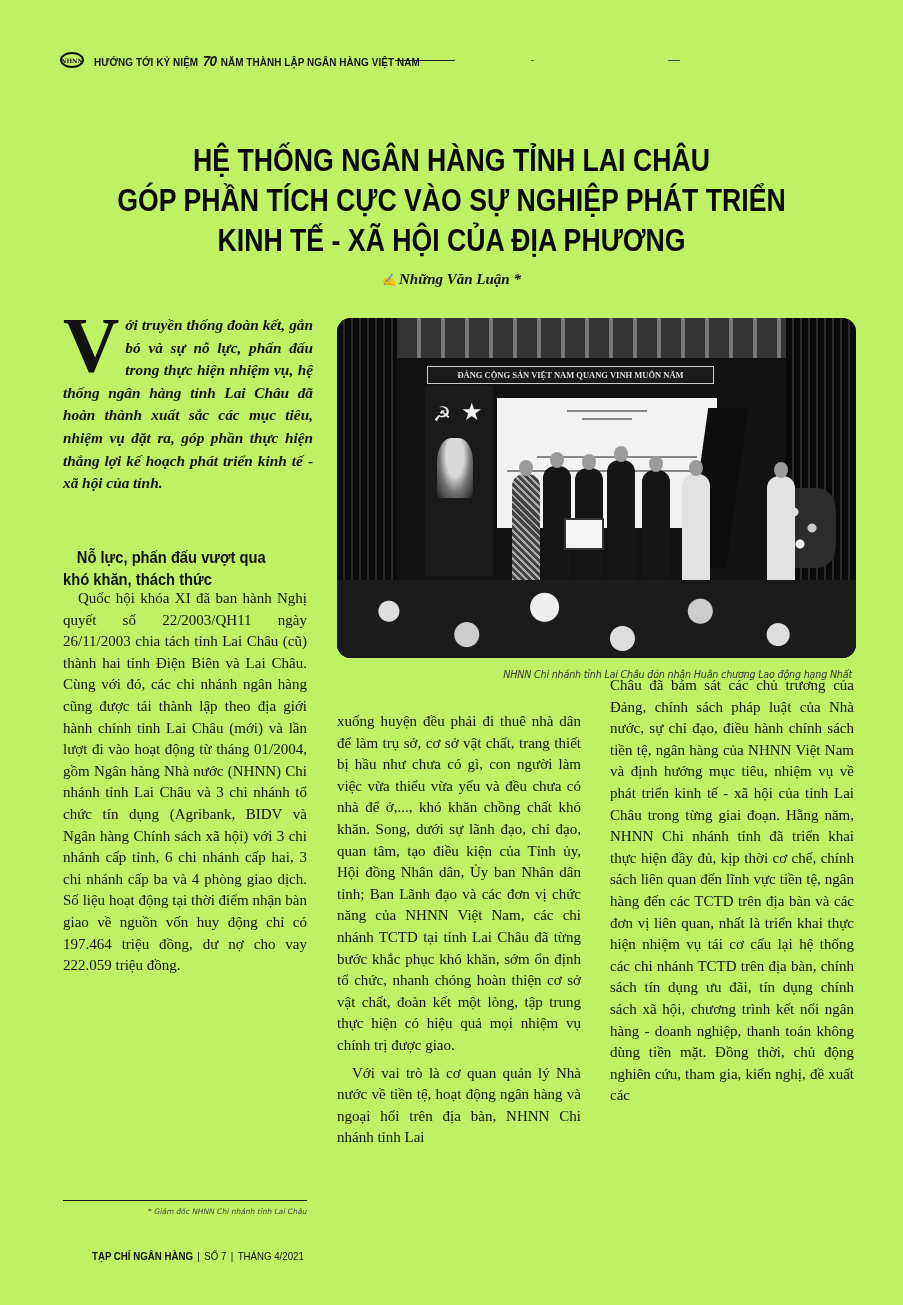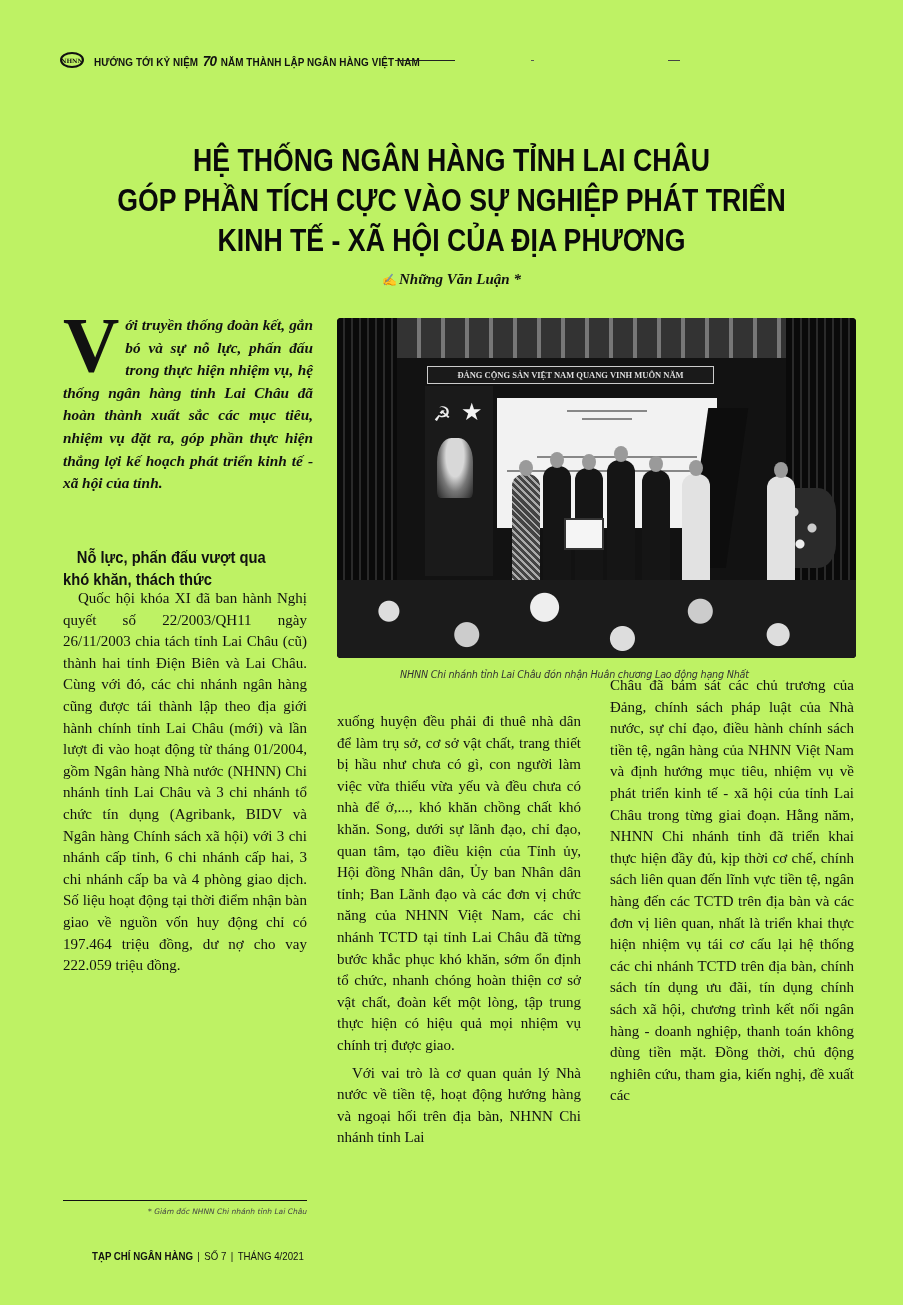--- a/index.html
+++ b/index.html
@@ -19,40 +19,40 @@
   .title { position: absolute; left: 0; top: 141px; width: 903px; text-align: center; font-family: "Liberation Sans", sans-serif; font-weight: bold; font-size: 31px; line-height: 40px; color: #0a0a0a; transform: scaleX(0.86); transform-origin: center top; }
   .title div { white-space: nowrap; }
   .byline { position: absolute; left: 0; top: 271px; width: 903px; text-align: center; font-family: "Liberation Serif", serif; font-style: italic; font-weight: bold; font-size: 15px; color: #111; }
   .byline .pen { font-style: normal; font-size: 12px; margin-right: 2px; }
 
   
   .lead { position: absolute; left: 63px; top: 314px; width: 250px; font-family: "Liberation Serif", serif; font-style: italic; font-weight: bold; font-size: 15.3px; line-height: 22.6px; text-align: justify; color: #111; }
   .dropcap { float: left; font-family: "Liberation Serif", serif; font-style: normal; font-weight: bold; font-size: 78px; line-height: 58px; margin: 2px 6px 0 0; height: 62px; color: #111; }
 
   
-  .photo { position: absolute; left: 337px; top: 318px; width: 519px; height: 340px; background: #121212; border-radius: 4px; overflow: hidden; }
+  .photo { position: absolute; left: 337px; top: 318px; width: 519px; height: 340px; background: #121212; border-radius: 14px; overflow: hidden; }
   .photo .curtain-l { position: absolute; left: 0; top: 0; width: 60px; height: 340px; background: repeating-linear-gradient(90deg, #0a0a0a 0 6px, #2a2a2a 6px 8px); }
   .photo .curtain-r { position: absolute; right: 0; top: 0; width: 70px; height: 340px; background: repeating-linear-gradient(90deg, #0a0a0a 0 6px, #2a2a2a 6px 8px); }
   .photo .valance { position: absolute; left: 60px; top: 0; width: 390px; height: 40px; background: repeating-linear-gradient(90deg, #333 0 20px, #777 20px 24px); }
   .photo .banner { position: absolute; left: 90px; top: 48px; width: 285px; height: 16px; background: #1a1a1a; border: 1px solid #ccc; color: #ddd; font-family: "Liberation Serif", serif; font-weight: bold; font-size: 8.5px; line-height: 16px; text-align: center; white-space: nowrap; overflow: hidden; }
   .photo .flagpanel { position: absolute; left: 88px; top: 68px; width: 68px; height: 190px; background: #1a1a1a; }
   .photo .hammer { position: absolute; left: 96px; top: 84px; font-size: 20px; color: #eee; font-family: "DejaVu Sans", sans-serif; }
   .photo .star { position: absolute; left: 124px; top: 80px; font-size: 24px; color: #f3f3f3; font-family: "DejaVu Sans", sans-serif; }
   .photo .bust { position: absolute; left: 100px; top: 120px; width: 36px; height: 60px; background: radial-gradient(ellipse at 50% 30%, #d8d8d8 0 35%, #777 60%, #222 100%); border-radius: 40% 40% 10% 10%; }
   .photo .screen { position: absolute; left: 160px; top: 80px; width: 220px; height: 130px; background: #f2f2f2; }
   .photo .screen .line { position: absolute; height: 2px; background: #888; }
   .photo .flag-r { position: absolute; left: 360px; top: 90px; width: 40px; height: 160px; background: #0d0d0d; transform: skewX(-8deg); }
   .photo .person { position: absolute; bottom: 66px; width: 28px; height: 120px; background: #151515; border-radius: 12px 12px 2px 2px; }
   .photo .person .head { position: absolute; top: -14px; left: 7px; width: 14px; height: 16px; border-radius: 50%; background: #9a9a9a; }
   .photo .person.light { background: #e2e2e2; }
   .photo .person.dress { background: repeating-linear-gradient(45deg, #444 0 3px, #aaa 3px 5px); }
   .photo .cert { position: absolute; left: 227px; top: 200px; width: 36px; height: 28px; background: #f5f5f5; border: 2px solid #333; }
   .photo .floor { position: absolute; left: 0; bottom: 0; width: 519px; height: 78px; background: radial-gradient(circle at 10% 40%, #ddd 0 10px, transparent 11px), radial-gradient(circle at 25% 70%, #ccc 0 12px, transparent 13px), radial-gradient(circle at 40% 35%, #eee 0 14px, transparent 15px), radial-gradient(circle at 55% 75%, #ddd 0 12px, transparent 13px), radial-gradient(circle at 70% 40%, #ccc 0 12px, transparent 13px), radial-gradient(circle at 85% 70%, #ddd 0 11px, transparent 12px), #1b1b1b; }
   .photo .flowers { position: absolute; right: 20px; top: 170px; width: 60px; height: 80px; background: radial-gradient(circle at 30% 30%, #ddd 0 4px, transparent 5px), radial-gradient(circle at 60% 50%, #ccc 0 4px, transparent 5px), radial-gradient(circle at 40% 70%, #eee 0 4px, transparent 5px), #2b2b2b; border-radius: 30%; }
-  .caption { position: absolute; left: 400px; top: 666px; width: 452px; text-align: left; font-family: "DejaVu Sans", sans-serif; font-style: italic; font-size: 9.6px; line-height: 17px; color: #333; letter-spacing: -0.2px; }
+  .caption { position: absolute; left: 400px; top: 666px; width: 452px; text-align: right; font-family: "DejaVu Sans", sans-serif; font-style: italic; font-size: 9.6px; line-height: 17px; color: #333; letter-spacing: -0.2px; }
 
   
   .col { position: absolute; font-family: "Liberation Serif", serif; font-size: 15px; line-height: 21.6px; text-align: justify; color: #111; }
   .col p { margin: 0; text-indent: 0; }
   .col p.indent { text-indent: 15px; }
   .col p + p { margin-top: 6px; }
   .col1 { left: 63px; top: 588px; width: 244px; }
   .col2 { left: 337px; top: 711px; width: 244px; }
   .col3 { left: 610px; top: 675px; width: 244px; }
   .section-heading { position: absolute; left: 63px; top: 547px; width: 250px; font-family: "Liberation Sans", sans-serif; font-weight: bold; font-size: 16px; line-height: 22px; color: #111; text-indent: 15px; transform: scaleX(0.92); transform-origin: left top; }
@@ -140,21 +140,21 @@
     <div>NHNN Chi nhánh tỉnh Lai Châu đón nhận Huân chương Lao động hạng Nhất</div>
   </div>
 
   <div class="section-heading">Nỗ lực, phấn đấu vượt qua khó khăn, thách thức</div>
 
   <div class="col col1">
     <p class="indent">Quốc hội khóa XI đã ban hành Nghị quyết số 22/2003/QH11 ngày 26/11/2003 chia tách tỉnh Lai Châu (cũ) thành hai tỉnh Điện Biên và Lai Châu. Cùng với đó, các chi nhánh ngân hàng cũng được tái thành lập theo địa giới hành chính tỉnh Lai Châu (mới) và lần lượt đi vào hoạt động từ tháng 01/2004, gồm Ngân hàng Nhà nước (NHNN) Chi nhánh tỉnh Lai Châu và 3 chi nhánh tổ chức tín dụng (Agribank, BIDV và Ngân hàng Chính sách xã hội) với 3 chi nhánh cấp tỉnh, 6 chi nhánh cấp hai, 3 chi nhánh cấp ba và 4 phòng giao dịch. Số liệu hoạt động tại thời điểm nhận bàn giao về nguồn vốn huy động chỉ có 197.464 triệu đồng, dư nợ cho vay 222.059 triệu đồng.</p>
   </div>
   <div class="col col2">
     <p>xuống huyện đều phải đi thuê nhà dân để làm trụ sở, cơ sở vật chất, trang thiết bị hầu như chưa có gì, con người làm việc vừa thiếu vừa yếu và đều chưa có nhà để ở,..., khó khăn chồng chất khó khăn. Song, dưới sự lãnh đạo, chỉ đạo, quan tâm, tạo điều kiện của Tỉnh ủy, Hội đồng Nhân dân, Ủy ban Nhân dân tỉnh; Ban Lãnh đạo và các đơn vị chức năng của NHNN Việt Nam, các chi nhánh TCTD tại tỉnh Lai Châu đã từng bước khắc phục khó khăn, sớm ổn định tổ chức, nhanh chóng hoàn thiện cơ sở vật chất, đoàn kết một lòng, tập trung thực hiện có hiệu quả mọi nhiệm vụ chính trị được giao.</p>
-    <p class="indent">Với vai trò là cơ quan quản lý Nhà nước về tiền tệ, hoạt động hướng hàng và ngoại hối trên địa bàn, NHNN Chi nhánh tỉnh Lai</p>
+    <p class="indent">Với vai trò là cơ quan quản lý Nhà nước về tiền tệ, hoạt động ngân hàng và ngoại hối trên địa bàn, NHNN Chi nhánh tỉnh Lai</p>
   </div>
   <div class="col col3">
     <p>Châu đã bám sát các chủ trương của Đảng, chính sách pháp luật của Nhà nước, sự chỉ đạo, điều hành chính sách tiền tệ, ngân hàng của NHNN Việt Nam và định hướng mục tiêu, nhiệm vụ về phát triển kinh tế - xã hội của tỉnh Lai Châu trong từng giai đoạn. Hằng năm, NHNN Chi nhánh tỉnh đã triển khai thực hiện đầy đủ, kịp thời cơ chế, chính sách liên quan đến lĩnh vực tiền tệ, ngân hàng đến các TCTD trên địa bàn và các đơn vị liên quan, nhất là triển khai thực hiện nhiệm vụ tái cơ cấu lại hệ thống các chi nhánh TCTD trên địa bàn, chính sách tín dụng ưu đãi, tín dụng chính sách xã hội, chương trình kết nối ngân hàng - doanh nghiệp, thanh toán không dùng tiền mặt. Đồng thời, chủ động nghiên cứu, tham gia, kiến nghị, đề xuất các</p>
   </div>
 
   <div class="footnote-rule"></div>
   <div class="footnote">* Giám đốc NHNN Chi nhánh tỉnh Lai Châu</div>
 
   <div class="footer">
     <span class="journal">TẠP CHÍ NGÂN HÀNG</span><span class="sep">|</span><span class="meta">SỐ 7</span><span class="sep">|</span><span class="meta">THÁNG 4/2021</span>

